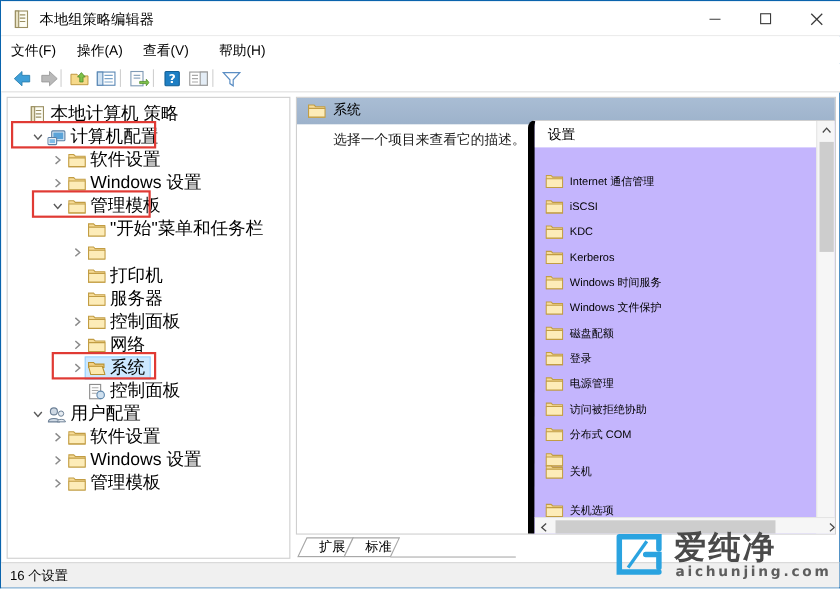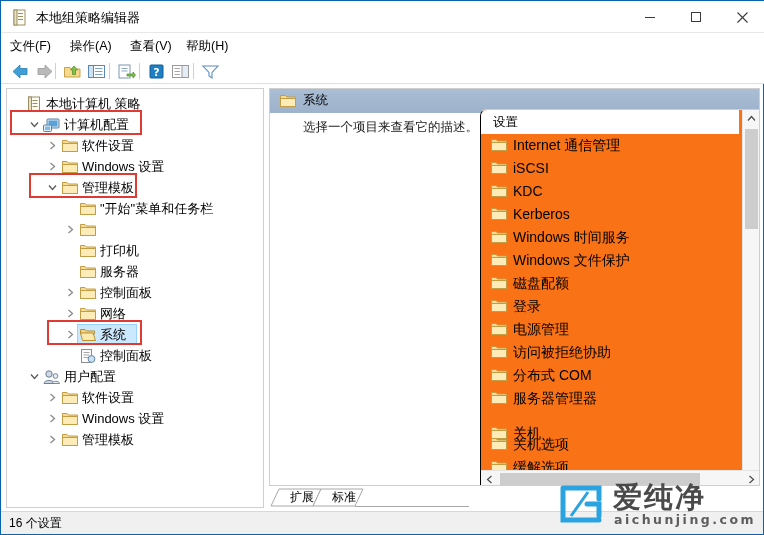--- a/index.html
+++ b/index.html
@@ -71,21 +71,21 @@
   
   .tree-pane {
     position: absolute; left: 5px; top: 88px; width: 258px; height: 420px;
     background: #ffffff;
     border: 1px solid #cfcfcf;
     overflow: hidden;
   }
   .tree-row {
     position: absolute; left: 0; height: 21px; width: 256px;
     display: flex; align-items: center;
-    font-size: 13px; color: #000;
+    font-size: 16px; color: #000;
     white-space: nowrap;
   }
   .tree-row.sel { }
   .tree-row .sel-bg {
     position: absolute; left: 0; top: 0; height: 21px;
     background: #cce8ff; border: 1px solid #99d1ff;
   }
   .chev {
     position: absolute; width: 14px; height: 21px;
     display: flex; align-items: center; justify-content: center;
@@ -127,41 +127,42 @@
     font-size: 12.5px; color: #000; line-height: 17px;
   }
   .ct-desc {
     position: absolute; left: 33px; top: 30px;
     font-size: 12.5px; color: #1a1a1a; line-height: 17px;
   }
 
   
   .list-panel {
     position: absolute; left: 210px; top: 20px; width: 279px; height: 378px;
-    background: #f97316;
-    border-left: 1px solid #000000;
+    background: #c4b5fd;
+    border-left: 6px solid #000000;
     border-top: 1px solid #cfcfcf;
     border-top-left-radius: 7px;
     overflow: hidden;
   }
   .list-header {
     position: absolute; left: 0; top: 0; width: 258px; height: 24px;
     font-size: 12.5px; color: #000; line-height: 24px;
     padding-left: 12px;
     background: #ffffff;
   }
   .list-body {
     position: absolute; left: 0; top: 24px; width: 258px; height: 340px;
     overflow: hidden;
   }
   .list-row {
     position: absolute; left: 0; width: 258px; height: 23px;
     display: flex; align-items: center;
-    font-size: 14px; color: #000;
+    font-size: 10px; color: #000;
     white-space: nowrap;
+    margin-top: 20px;
   }
   .list-row .li-icon {
     position: absolute; left: 10px; top: 3px; width: 16px; height: 16px;
   }
   .list-row .li-label {
     position: absolute; left: 32px; line-height: 23px;
   }
 
   
   .vscroll {
@@ -268,21 +269,21 @@
         <line x1="1.5" y1="1.5" x2="11.5" y2="11.5" stroke="#3a3a3a" stroke-width="1.1"></line>
         <line x1="11.5" y1="1.5" x2="1.5" y2="11.5" stroke="#3a3a3a" stroke-width="1.1"></line>
       </svg>
     </div>
   </div>
 
   <div class="menubar">
     <span class="menu-item" style="left:6px">文件(F)</span>
     <span class="menu-item" style="left:66px">操作(A)</span>
     <span class="menu-item" style="left:126px">查看(V)</span>
-    <span class="menu-item" style="left:182px">帮助(H)</span>
+    <span class="menu-item" style="left:195px">帮助(H)</span>
   </div>
 
   <div class="toolbar">
     <div class="tb-btn" style="left:8px">
       <svg width="19" height="17" viewBox="0 0 19 17">
         <path d="M9 2 L2 8.5 L9 15 L9 11.5 L16 11.5 L16 5.5 L9 5.5 Z" fill="#3f9fd8" stroke="#2c7fae" stroke-width="0.8"></path>
       </svg>
     </div>
     <div class="tb-btn" style="left:32px">
       <svg width="19" height="17" viewBox="0 0 19 17">
@@ -668,23 +669,22 @@
                   <path d="M0.5 2.5 L5 2.5 L6.5 4 L15.5 4 L15.5 13.5 L0.5 13.5 Z" fill="#f7dc98" stroke="#c29d44" stroke-width="1"></path>
                   <path d="M0.5 5.5 L15.5 5.5 L15.5 13.5 L0.5 13.5 Z" fill="#fdecb8" stroke="#c29d44" stroke-width="1"></path>
                 </svg></span>
               <span class="li-label">分布式 COM</span>
             </div>
             <div class="list-row" style="top: 253px;">
               <span class="li-icon"><svg width="16" height="16" viewBox="0 0 16 16">
                   <path d="M0.5 2.5 L5 2.5 L6.5 4 L15.5 4 L15.5 13.5 L0.5 13.5 Z" fill="#f7dc98" stroke="#c29d44" stroke-width="1"></path>
                   <path d="M0.5 5.5 L15.5 5.5 L15.5 13.5 L0.5 13.5 Z" fill="#fdecb8" stroke="#c29d44" stroke-width="1"></path>
                 </svg></span>
-              <span class="li-label">服务器管理器</span>
-            </div>
-            <div class="list-row" style="top: 288px;">
+            </div>
+            <div class="list-row" style="top: 264px;">
               <span class="li-icon"><svg width="16" height="16" viewBox="0 0 16 16">
                   <path d="M0.5 2.5 L5 2.5 L6.5 4 L15.5 4 L15.5 13.5 L0.5 13.5 Z" fill="#f7dc98" stroke="#c29d44" stroke-width="1"></path>
                   <path d="M0.5 5.5 L15.5 5.5 L15.5 13.5 L0.5 13.5 Z" fill="#fdecb8" stroke="#c29d44" stroke-width="1"></path>
                 </svg></span>
               <span class="li-label">关机</span>
             </div>
             <div class="list-row" style="top: 299px;">
               <span class="li-icon"><svg width="16" height="16" viewBox="0 0 16 16">
                   <path d="M0.5 2.5 L5 2.5 L6.5 4 L15.5 4 L15.5 13.5 L0.5 13.5 Z" fill="#f7dc98" stroke="#c29d44" stroke-width="1"></path>
                   <path d="M0.5 5.5 L15.5 5.5 L15.5 13.5 L0.5 13.5 Z" fill="#fdecb8" stroke="#c29d44" stroke-width="1"></path>

